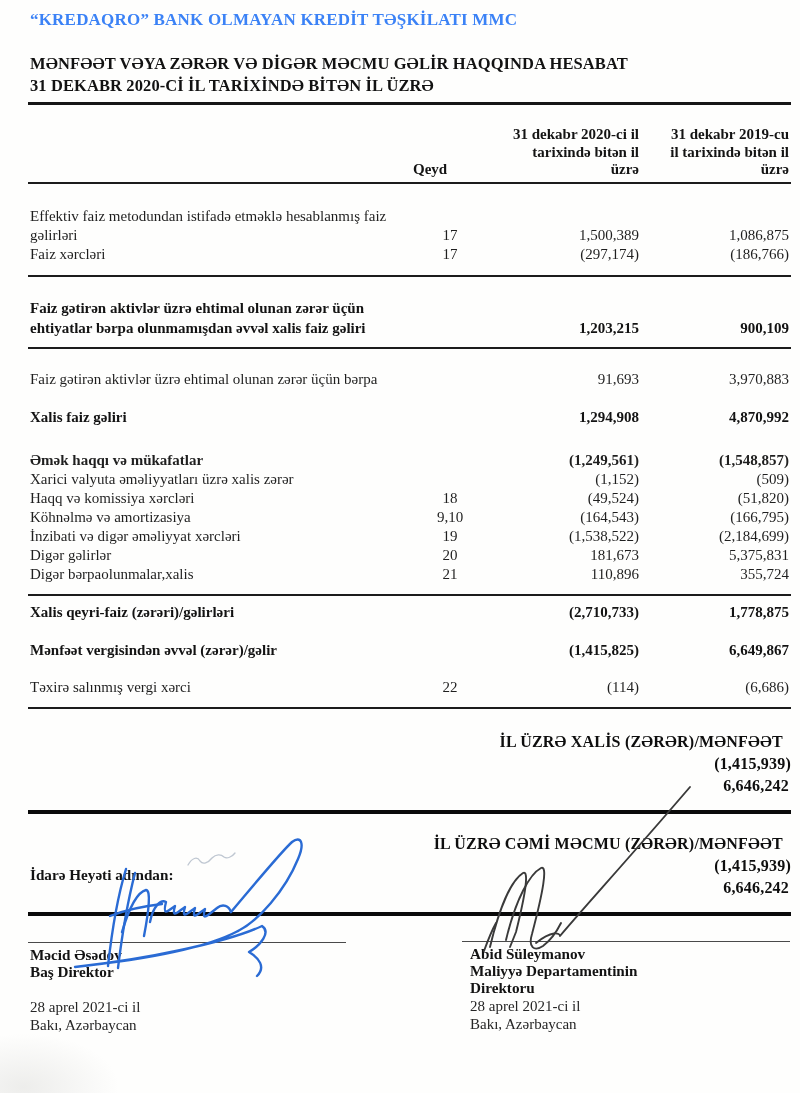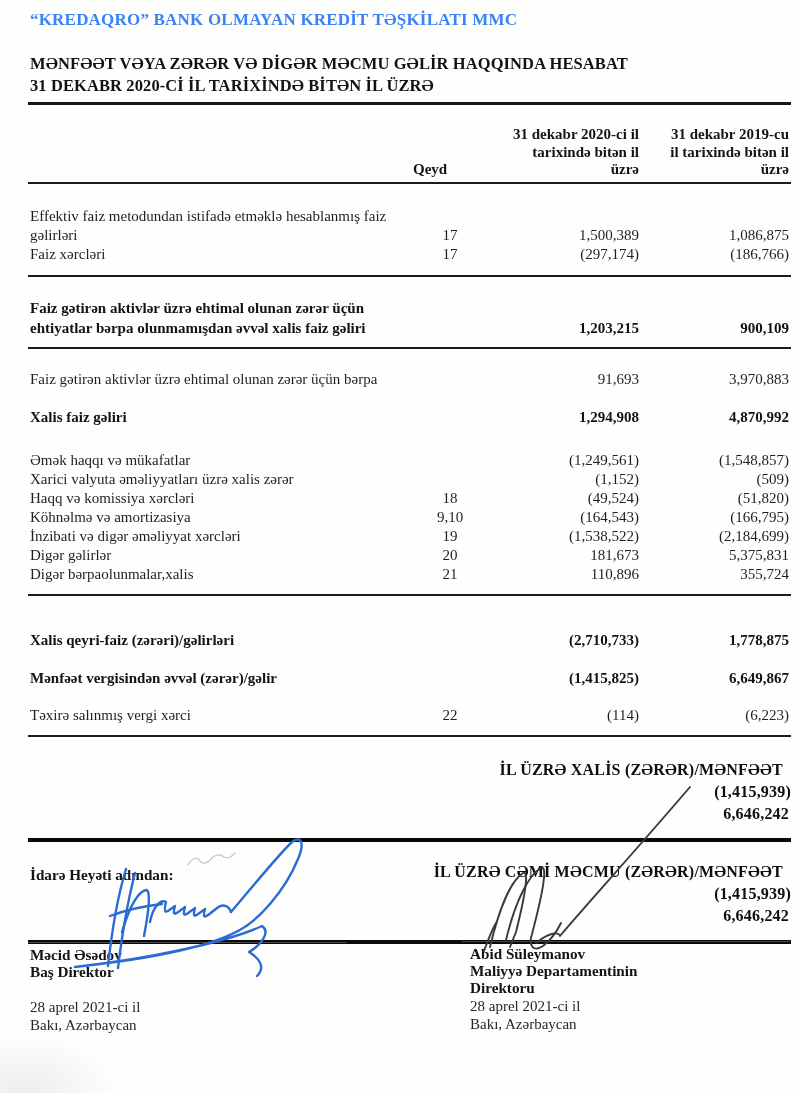--- a/index.html
+++ b/index.html
@@ -39,27 +39,27 @@
   .ch-note  { width:74px; text-align:left; padding-bottom:1px; }
   .ch-2020  { width:152px; text-align:right; line-height:17.5px; white-space:pre-line; }
   .ch-2019  { width:150px; text-align:right; line-height:17.5px; white-space:pre-line; padding-right:2px; }
 
   
   .section { border-bottom:2px solid #1c1c1c; }
   .section.thick { border-bottom:4px solid #0a0a0a; }
   .section:nth-child(1) { padding:23px 0 11px; }
   .section:nth-child(2) { padding:21px 0 9px; }
   .section:nth-child(3) { padding:21px 0 10px; }
-  .section:nth-child(4) { padding:34px 0 10px; }
+  .section:nth-child(4) { padding:6px 0 10px; }
   .section:nth-child(5) { padding:22px 0 13px; }
   .section:nth-child(6) { padding:19px 0 13px; }
 
   .row { display:flex; align-items:flex-end; font-size:15px; line-height:19px; }
   .row.gap-sm { margin-top:18px; }
-  .row.gap-lg { margin-top:24px; }
+  .row.gap-lg { margin-top:24px;font-weight:bold; }
   .row.strong { font-weight:bold; color:#131313; line-height:20px; }
   .row.total  { font-weight:bold; color:#0e0e0e; font-size:16px; line-height:22px; letter-spacing:.2px;flex-direction:column; }
   .cell.label { flex:1; padding:0 8px 0 2px; white-space:pre-line; }
   .cell.note  { width:74px; text-align:center; }
   .cell.y2020 { width:152px; text-align:right; }
   .cell.y2019 { width:150px; text-align:right; padding-right:2px; }
 
   
   .sig-area { position:absolute; left:0; top:831px; width:696px; height:262px; }
   .sig-heading {
@@ -203,21 +203,21 @@
           <div class="row strong gap-sm">
             <div class="cell label">Mənfəət vergisindən əvvəl (zərər)/gəlir</div>
             <div class="cell note"></div>
             <div class="cell y2020">(1,415,825)</div>
             <div class="cell y2019">6,649,867</div>
           </div>
           <div class="row gap-sm">
             <div class="cell label">Təxirə salınmış vergi xərci</div>
             <div class="cell note">22</div>
             <div class="cell y2020">(114)</div>
-            <div class="cell y2019">(6,223)</div>
+            <div class="cell y2019">(6,686)</div>
           </div>
         </div>
         <div class="section thick">
           <div class="row total">
             <div class="cell label">İL ÜZRƏ XALİS (ZƏRƏR)/MƏNFƏƏT</div>
             <div class="cell note"></div>
             <div class="cell y2020">(1,415,939)</div>
             <div class="cell y2019">6,646,242</div>
           </div>
         </div>

